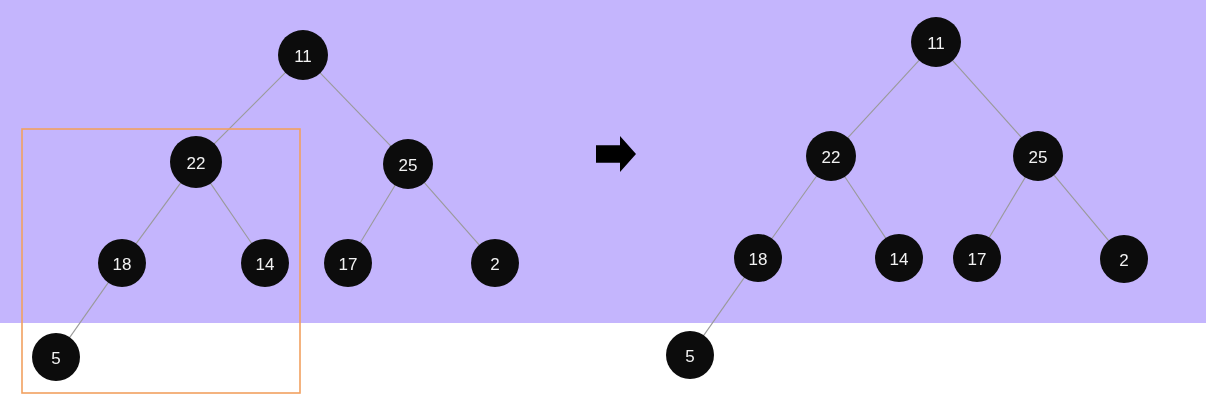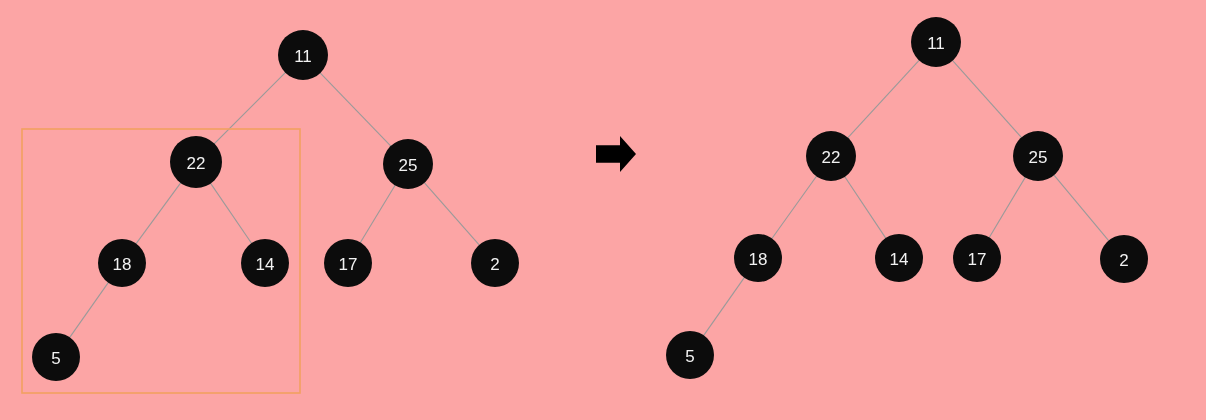--- a/index.html
+++ b/index.html
@@ -10,22 +10,22 @@
   }
   body {
     width: 1206px;
     height: 420px;
     font-family: "Liberation Sans", sans-serif;
     overflow: hidden;
   }
   #figure-root {
     position: relative;
     width: 1206px;
-    height: 420px;
-    background: #fca5a5;
+    height: 323px;
+    background: #c4b5fd;
   }
   svg.diagram-layer {
     position: absolute;
     left: 0;
     top: 0;
     width: 1206px;
     height: 420px;
     display: block;
   }
   .edge-line {

